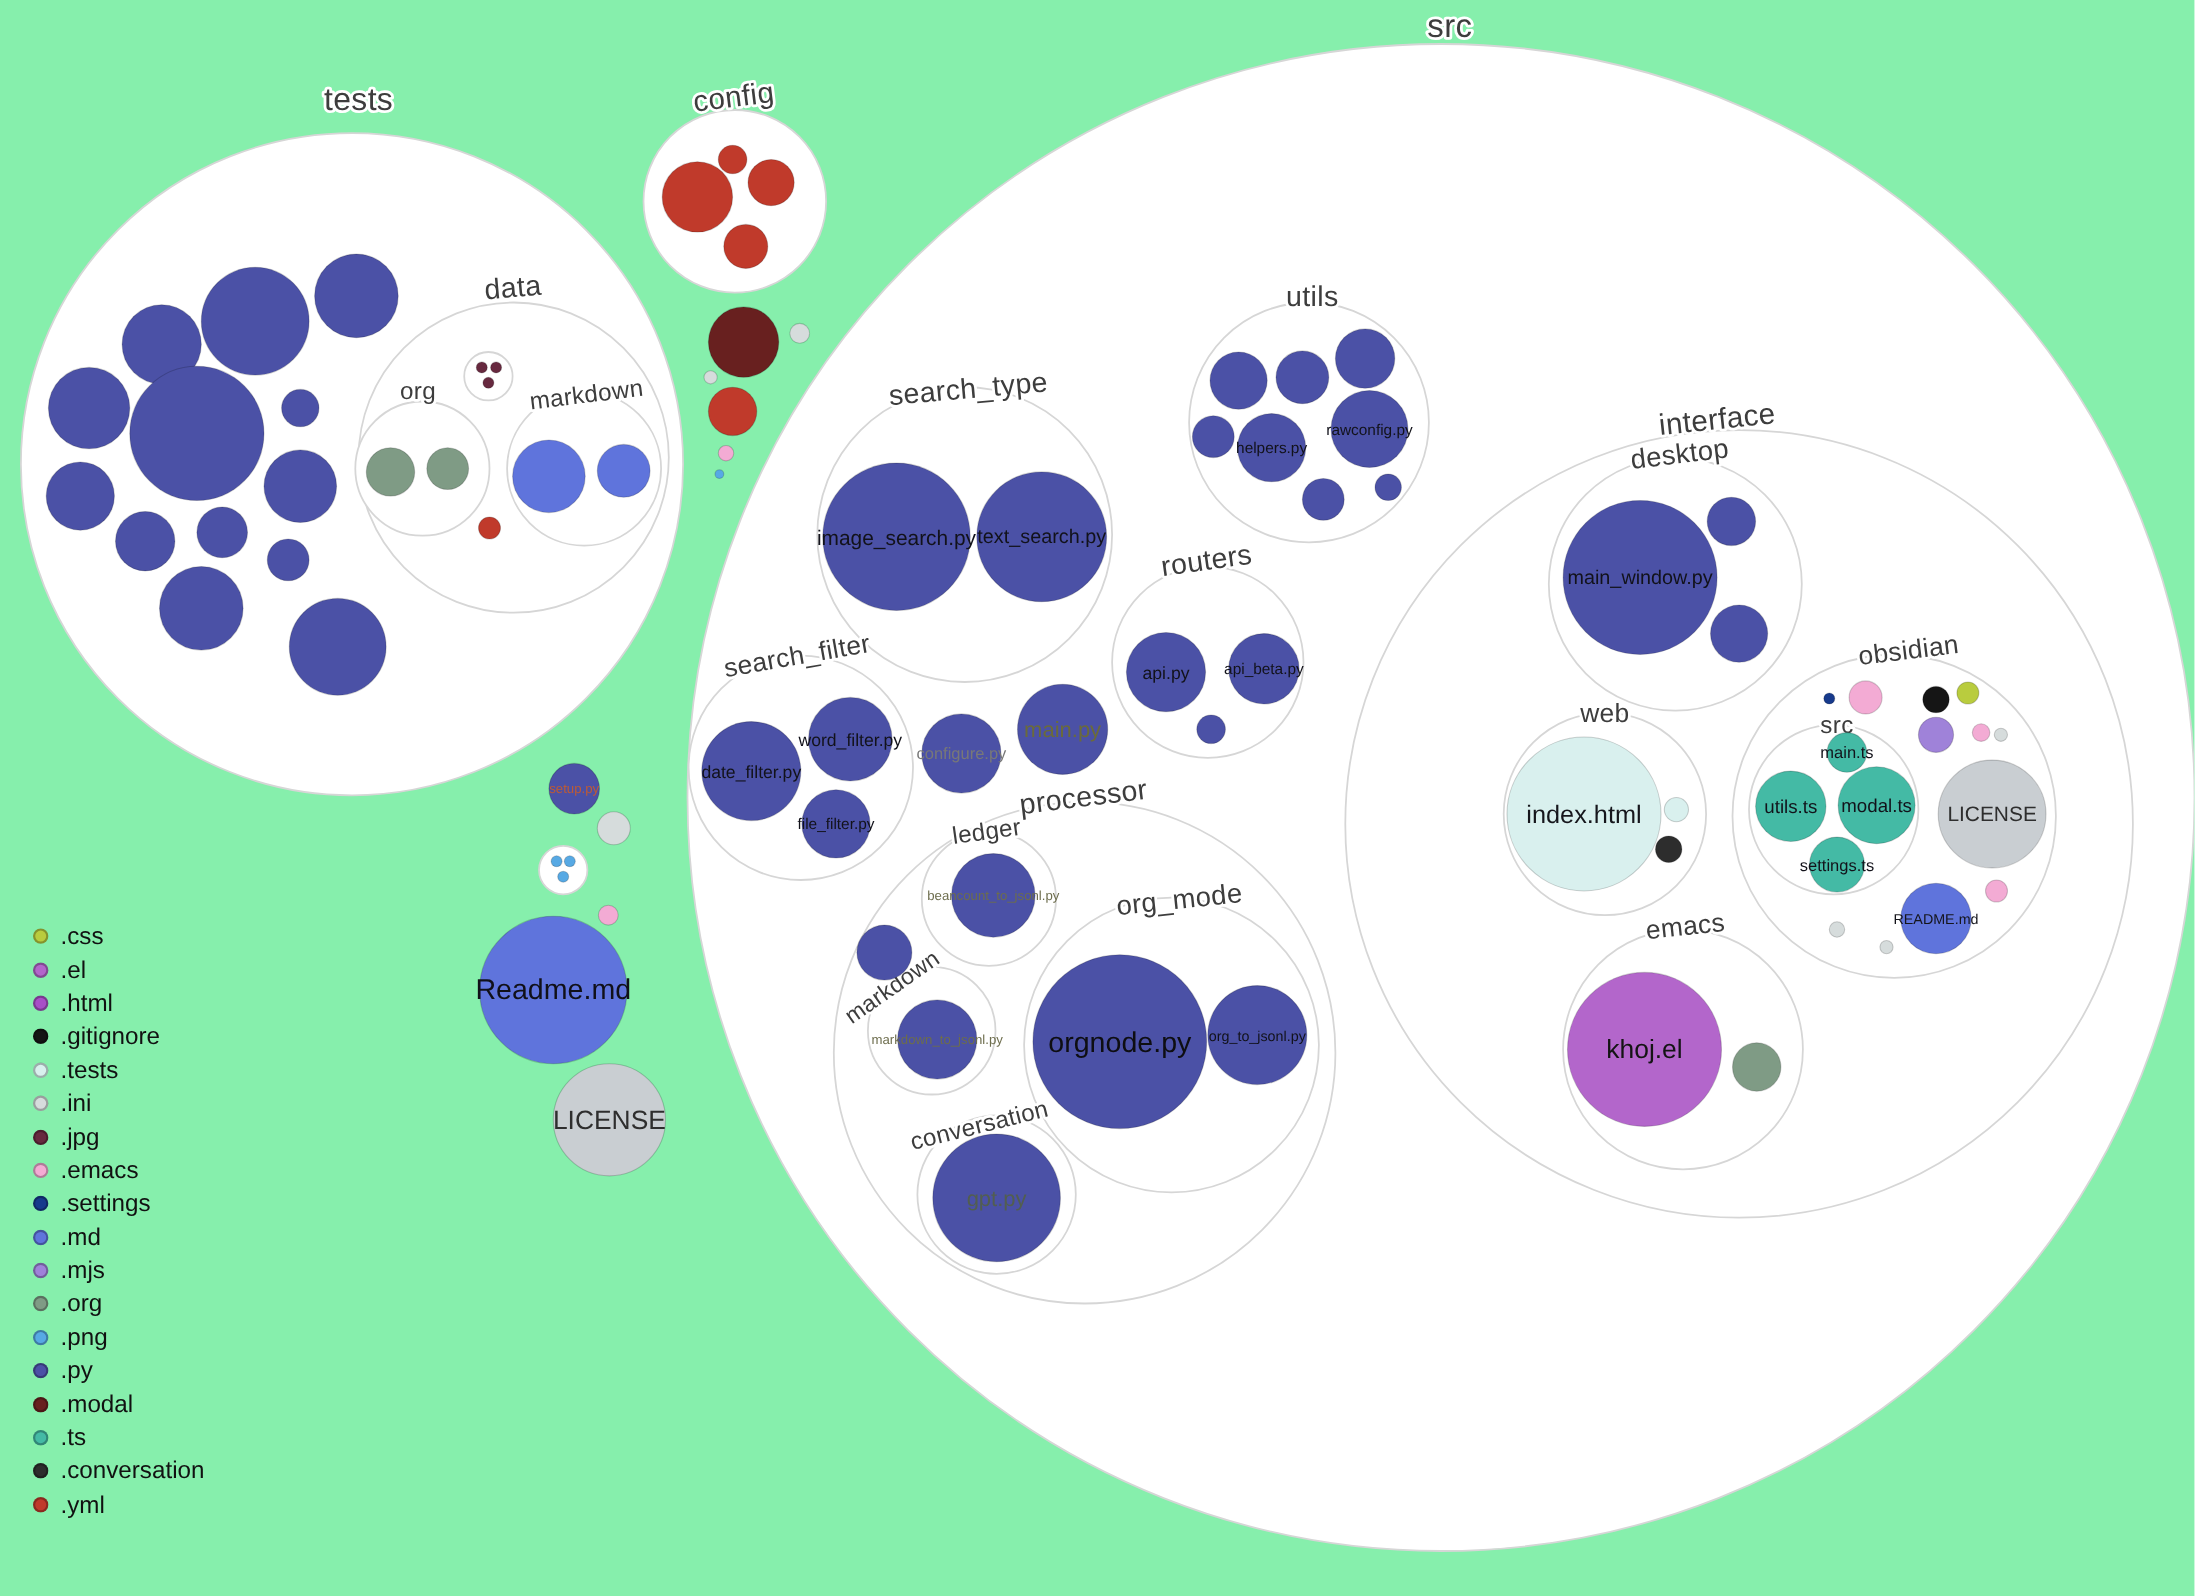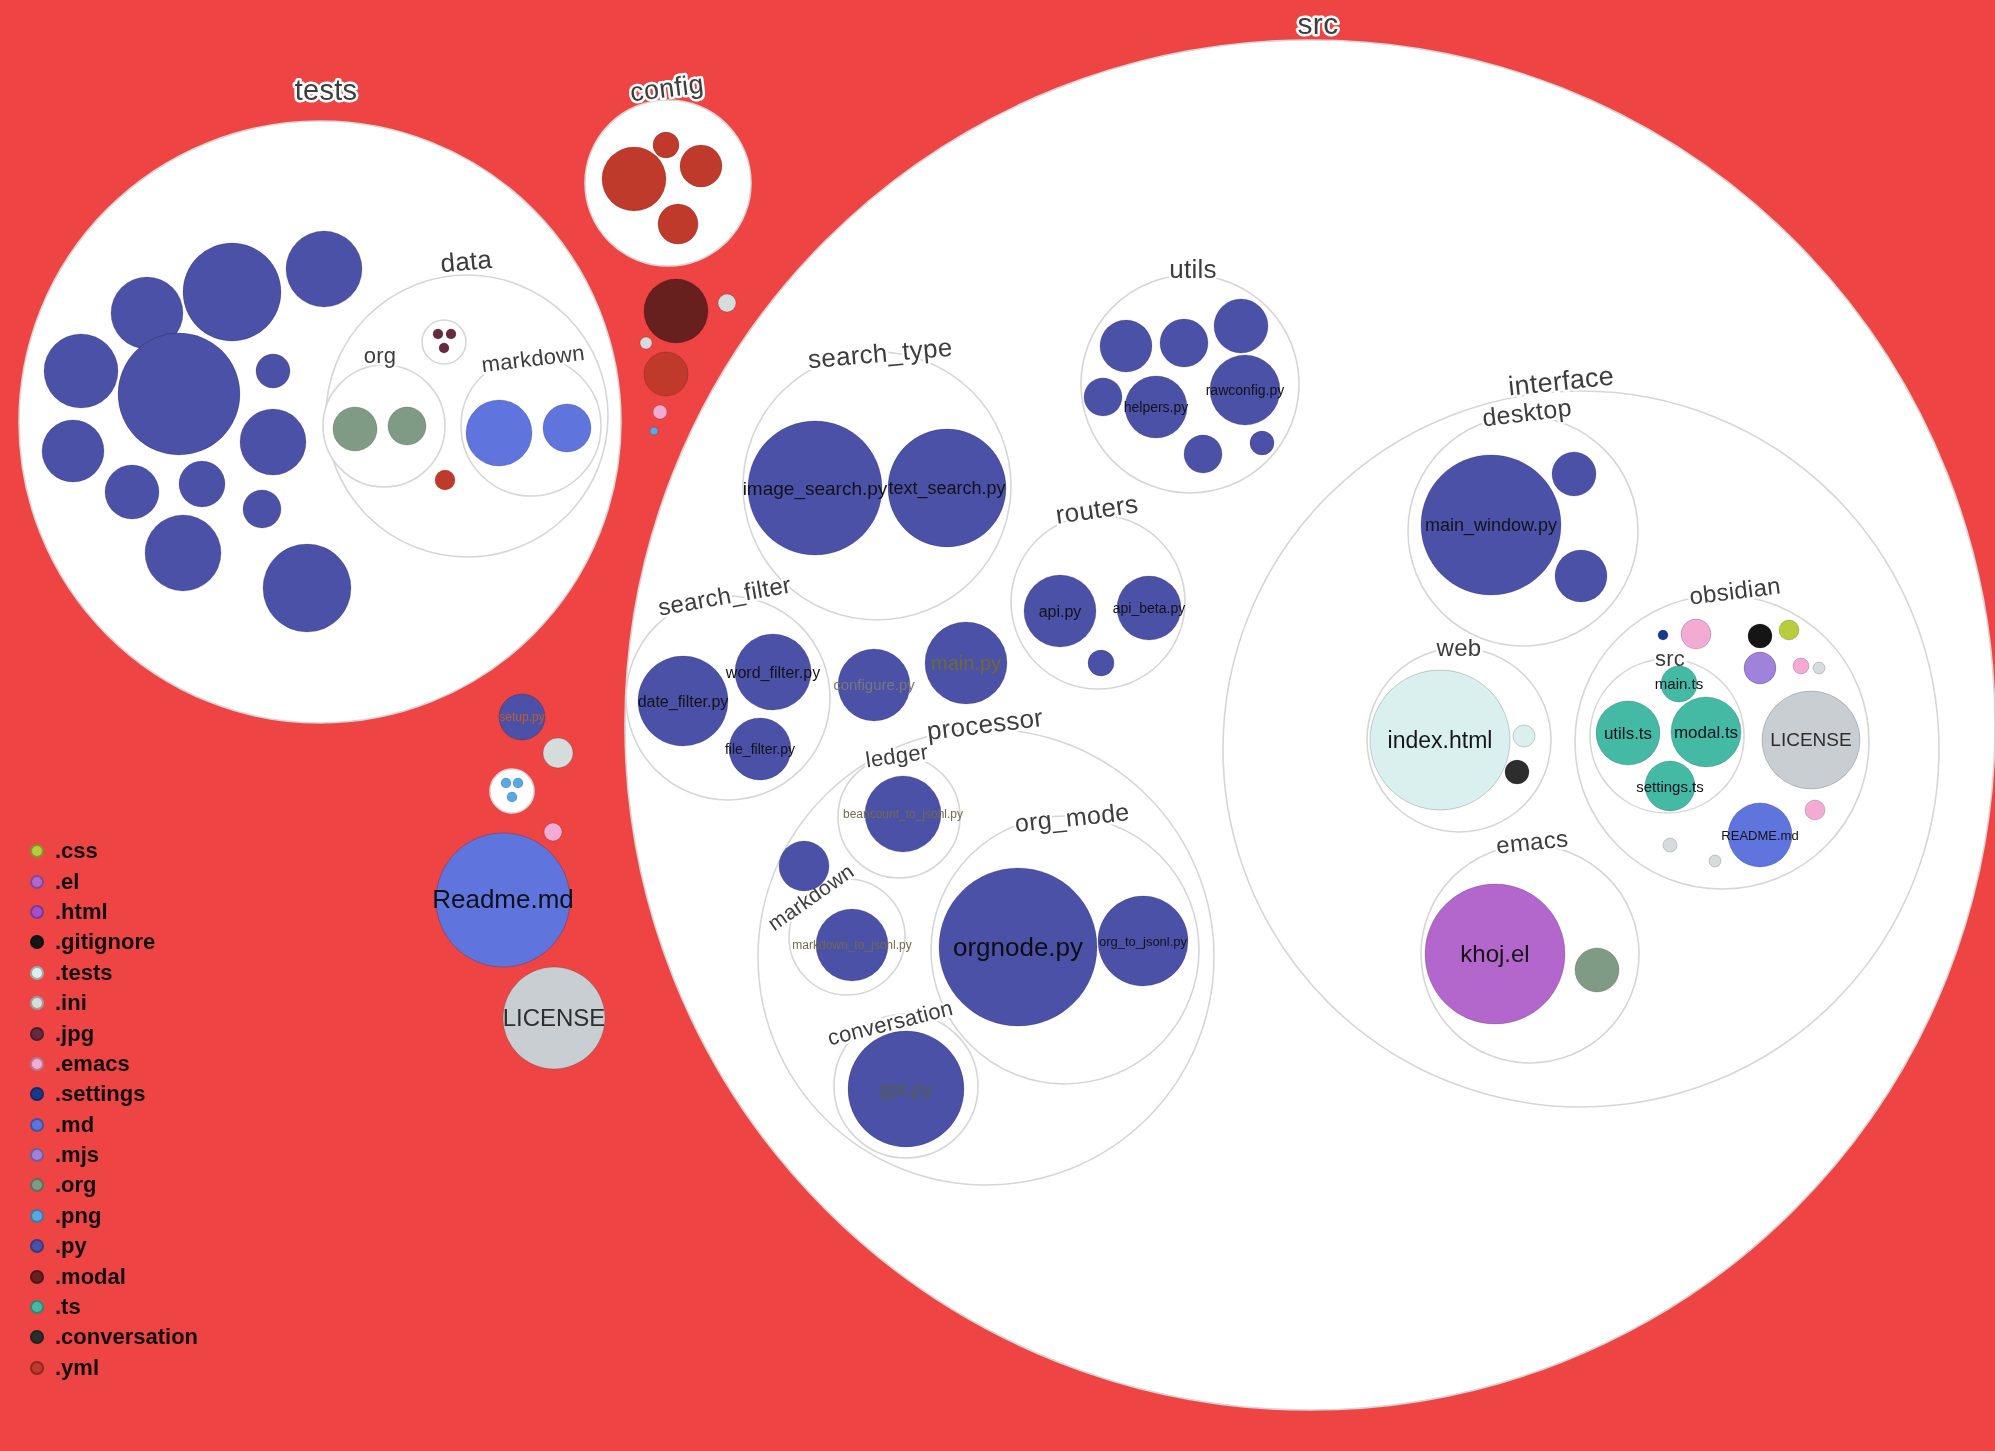--- a/index.html
+++ b/index.html
@@ -1,22 +1,22 @@
 <!DOCTYPE html>
 <html><head>
 <meta charset="utf-8">
 <style>
   html,body{margin:0;padding:0;background:#ffffff;}
   body{font-family:"Liberation Sans","DejaVu Sans",sans-serif;}
-  .canvas{position:relative;width:1995px;height:1451px;background:#ef4444;overflow:hidden;}
+  .canvas{position:relative;width:1995px;height:1451px;background:#86efac;overflow:hidden;}
   svg{position:absolute;left:0;top:0;}
   svg text{font-family:"Liberation Sans","DejaVu Sans",sans-serif;}
   .dir-label{font-weight:500;letter-spacing:.3px;paint-order:stroke;stroke:#ffffff;stroke-width:5px;stroke-linejoin:round;}
   .file-label{font-weight:400;}
-  .legend{position:absolute;left:30px;top:836px;font-weight:bold;}
+  .legend{position:absolute;left:30px;top:836px;}
   .legend-row{display:flex;align-items:center;gap:11px;height:30.4px;}
   .swatch{width:14px;height:14px;border-radius:50%;border:2px solid rgba(0,0,0,.28);box-sizing:border-box;flex:0 0 auto;}
   .legend-label{font-size:22px;color:#111111;}
 </style>
 </head>
 <body>
 
 <div class="canvas">
   <svg id="pack" width="1995" height="1451" viewBox="0 0 1995 1451" xmlns="http://www.w3.org/2000/svg">
       <circle cx="1310" cy="725" r="685" fill="#ffffff" stroke="#d6d6d6" stroke-width="1.6"></circle>

